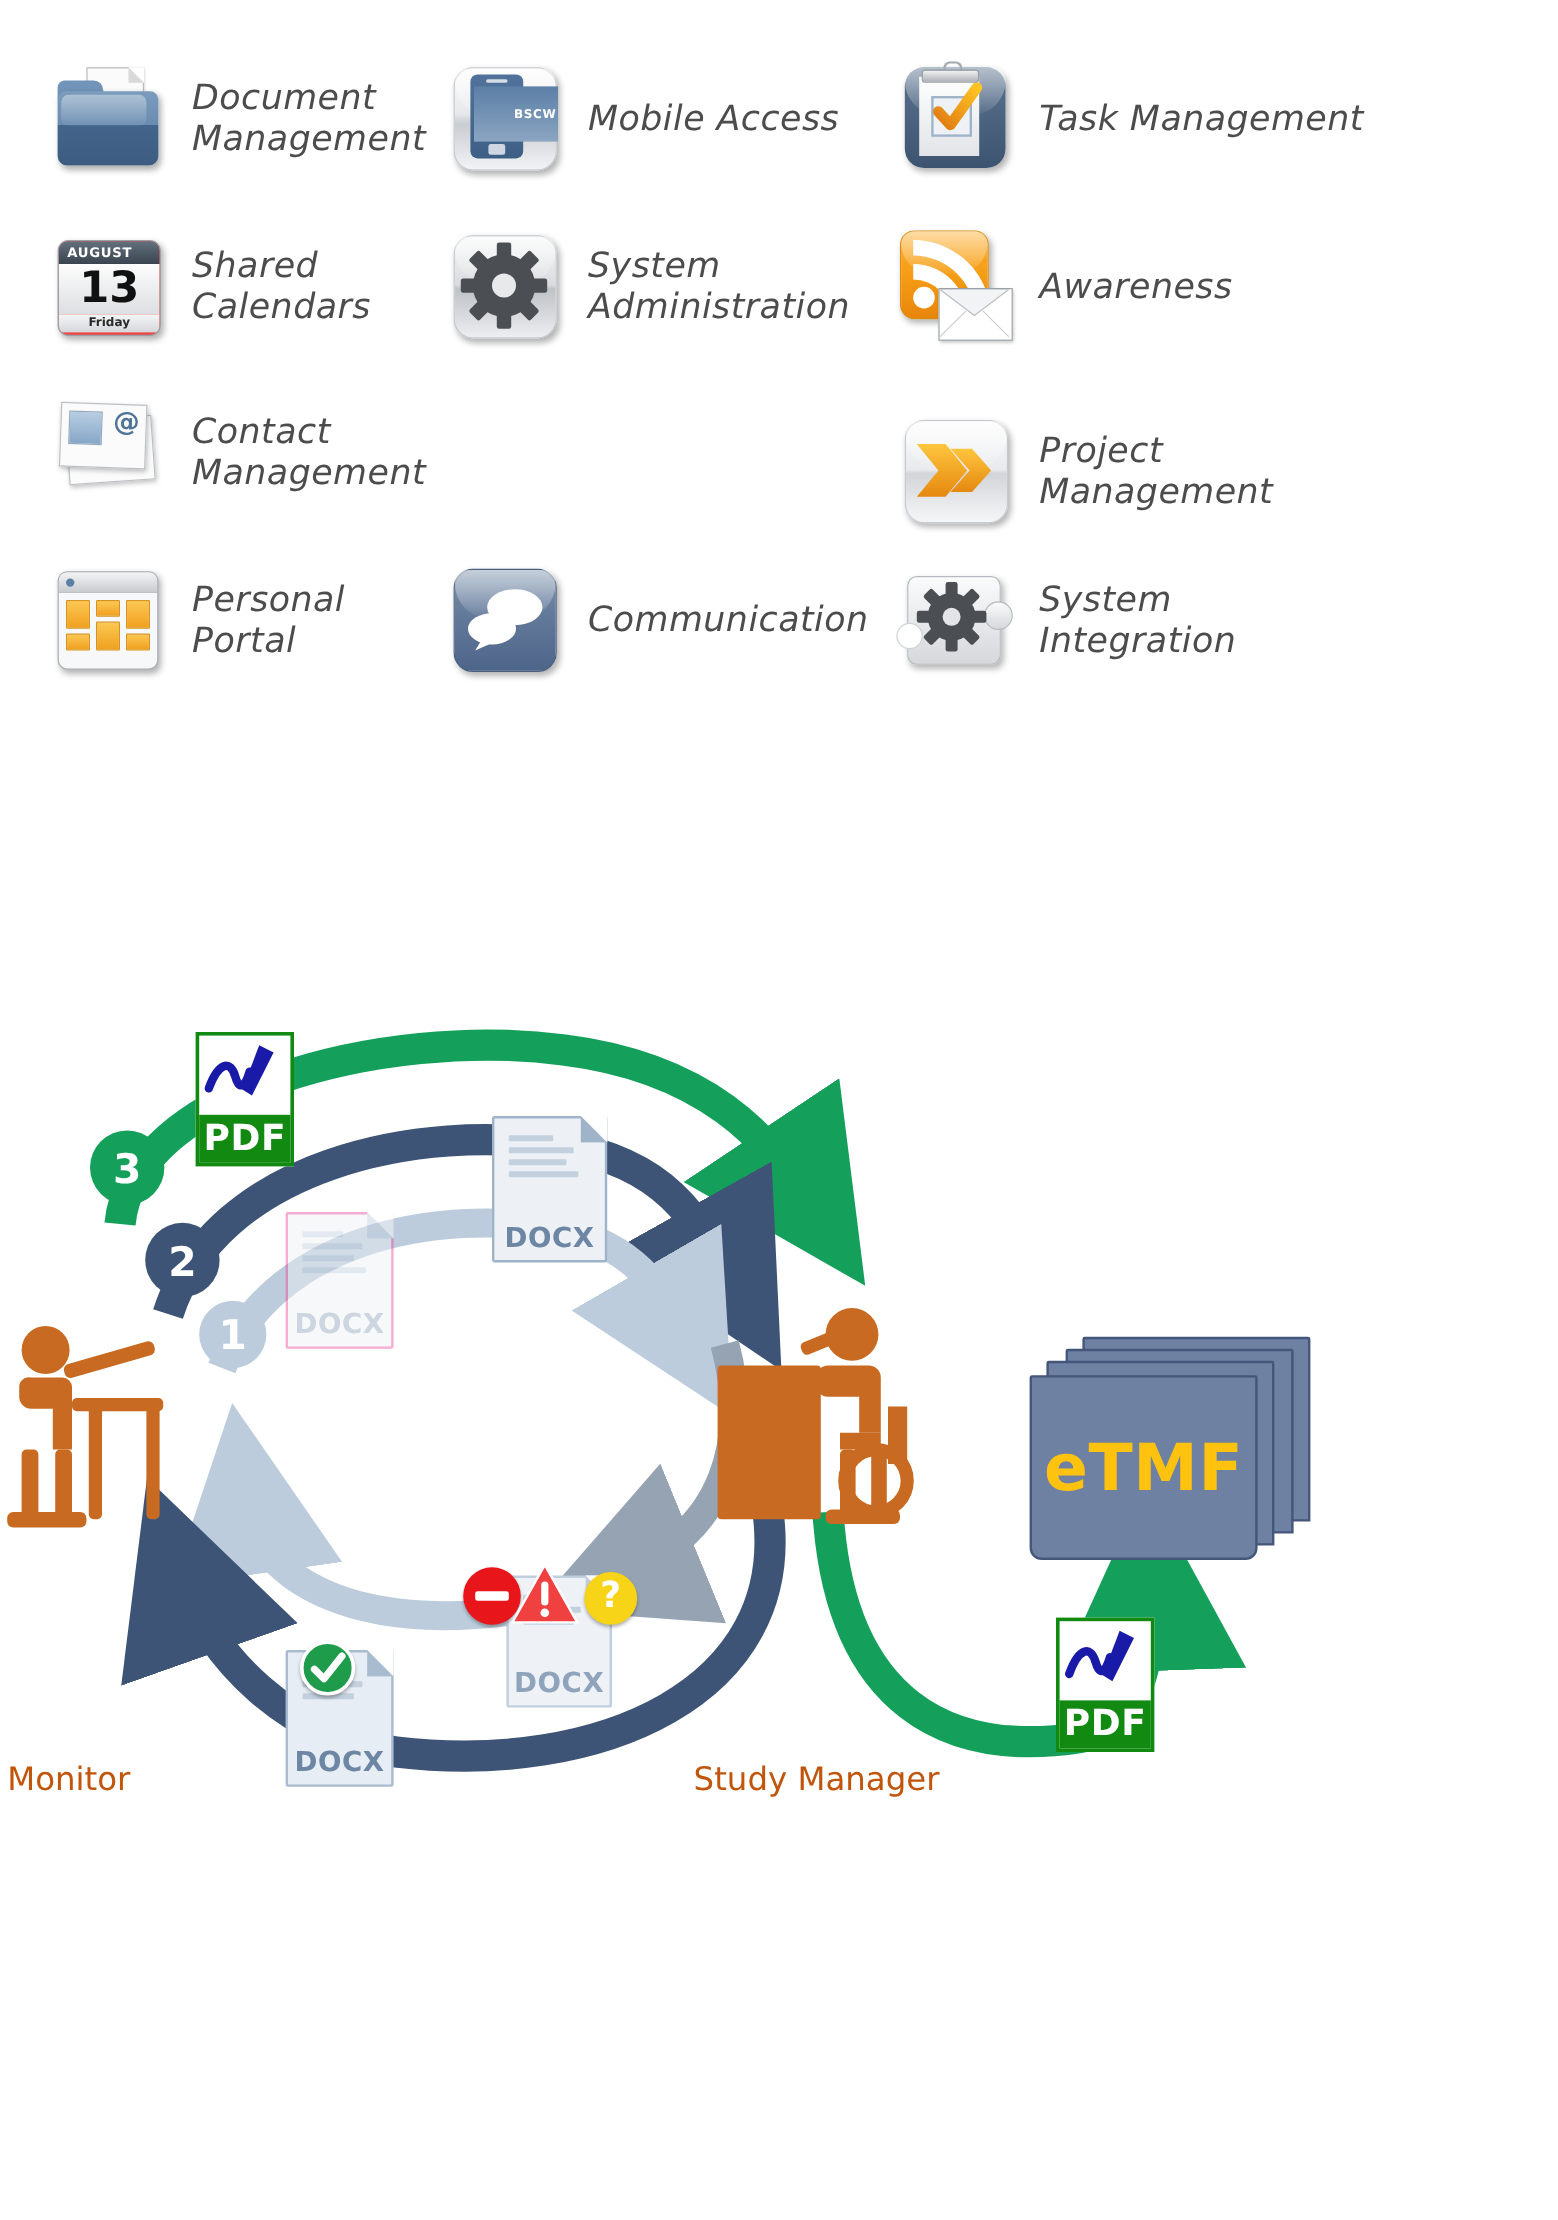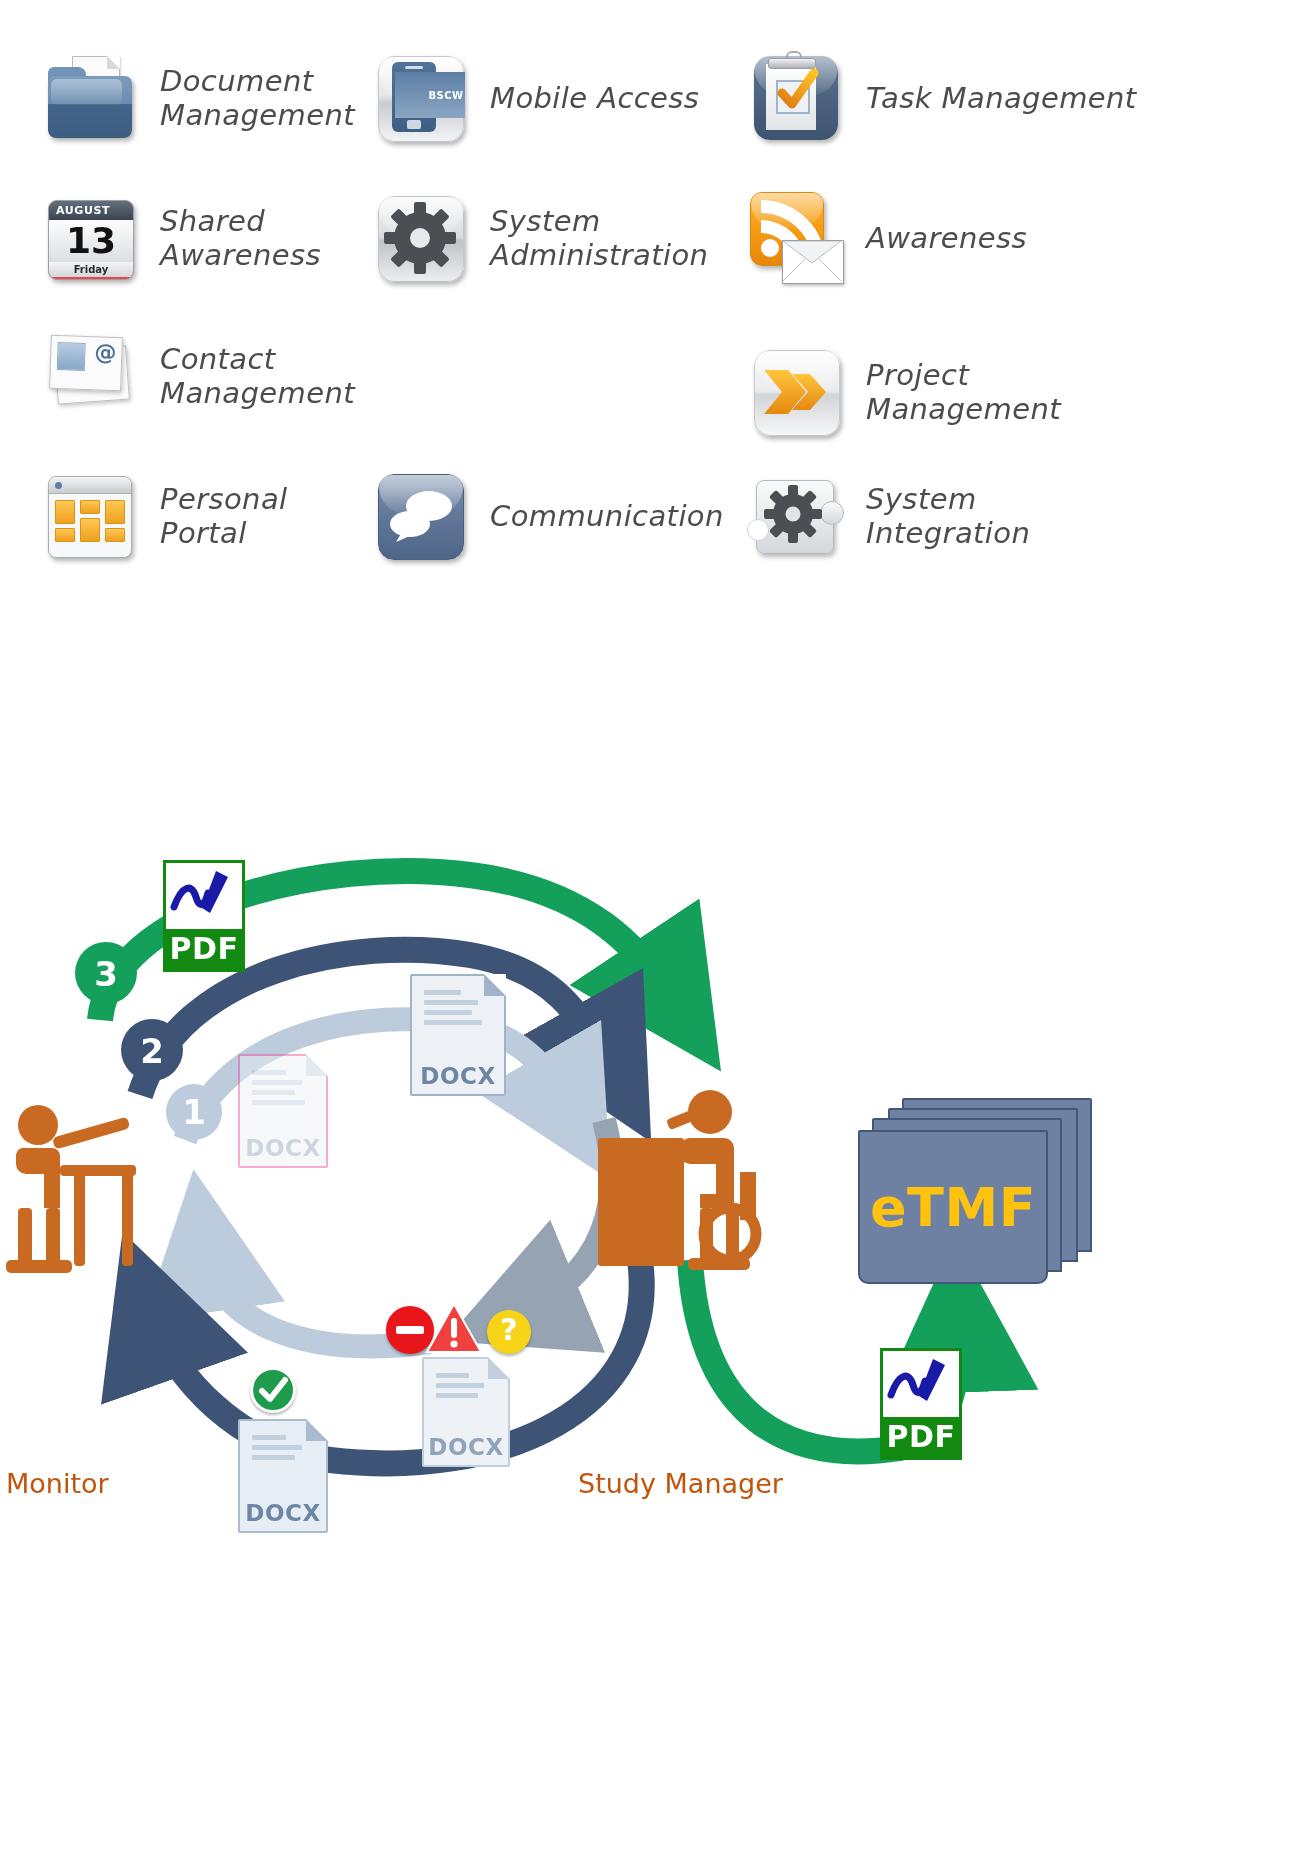--- a/index.html
+++ b/index.html
@@ -176,21 +176,21 @@
     font-weight:bold;font-size:34px;fill:#ffffff;text-anchor:middle;
   }
   .role-label{
     position:absolute;font-family:"DejaVu Sans","Liberation Sans",sans-serif;
     font-weight:normal;font-size:27px;color:#C0550B;white-space:nowrap;
   }
   
   .fileicon{position:absolute;}
   .docx-body{
     position:absolute;left:0;top:0;width:100%;height:100%;
-    background:#edf1f6;border:2px solid #ec4899;border-radius:2px;margin-top:44px;
+    background:#edf1f6;border:2px solid #ec4899;border-radius:2px;
   }
   .docx-fold{
     position:absolute;right:-2px;top:-2px;border-style:solid;
     border-width:0 22px 22px 0;border-color:#ffffff #ffffff #c3cfdd #c3cfdd;
   }
   .docx-caption{
     position:absolute;left:0;right:0;bottom:5px;text-align:center;
     font-family:"DejaVu Sans","Liberation Sans",sans-serif;
     font-weight:bold;font-size:23px;color:#8fa3bb;letter-spacing:.5px;
   }
@@ -200,20 +200,21 @@
   .pdf-label{
     position:absolute;left:0;right:0;bottom:0;height:38%;background:#128A12;
     color:#ffffff;font-weight:bold;font-size:30px;line-height:1;
     display:flex;align-items:center;justify-content:center;letter-spacing:.5px;
     font-family:"DejaVu Sans","Liberation Sans",sans-serif;
   }
   .etmf-stack{position:absolute;}
   .etmf-sheet{
     position:absolute;background:#6E81A3;border:2px solid #44567a;
     border-radius:2px 2px 0 0;
+    margin-top:16px;
   }
   .etmf-text{
     position:absolute;left:0;right:0;top:50%;transform:translateY(-50%);
     text-align:center;color:#FFC20E;font-weight:bold;font-size:54px;
     font-family:"DejaVu Sans","Liberation Sans",sans-serif;letter-spacing:.5px;
   }
   .badge{position:absolute;border-radius:50%;}
 </style>
 </head>
 <body>
@@ -267,21 +268,21 @@
 
   <div class="feature-item" style="left:42px;top:190px;">
     <div class="feature-icon-wrap">
       <div class="cal">
         <div class="cal-head">AUGUST</div>
         <div class="cal-day">13</div>
         <div class="cal-foot">Friday</div>
       </div>
     </div>
     <div class="feature-label">Shared
-Awareness</div>
+Calendars</div>
   </div>
 
   <div class="feature-item" style="left:372px;top:190px;">
     <div class="feature-icon-wrap">
       <div class="sq gear-frame"></div>
       <svg width="96" height="96" viewBox="0 0 96 96" style="position:absolute;left:0;top:0;">
         <g transform="translate(48,48)">
           <g fill="#4b4f54">
             <circle r="26"></circle>
             <g>

